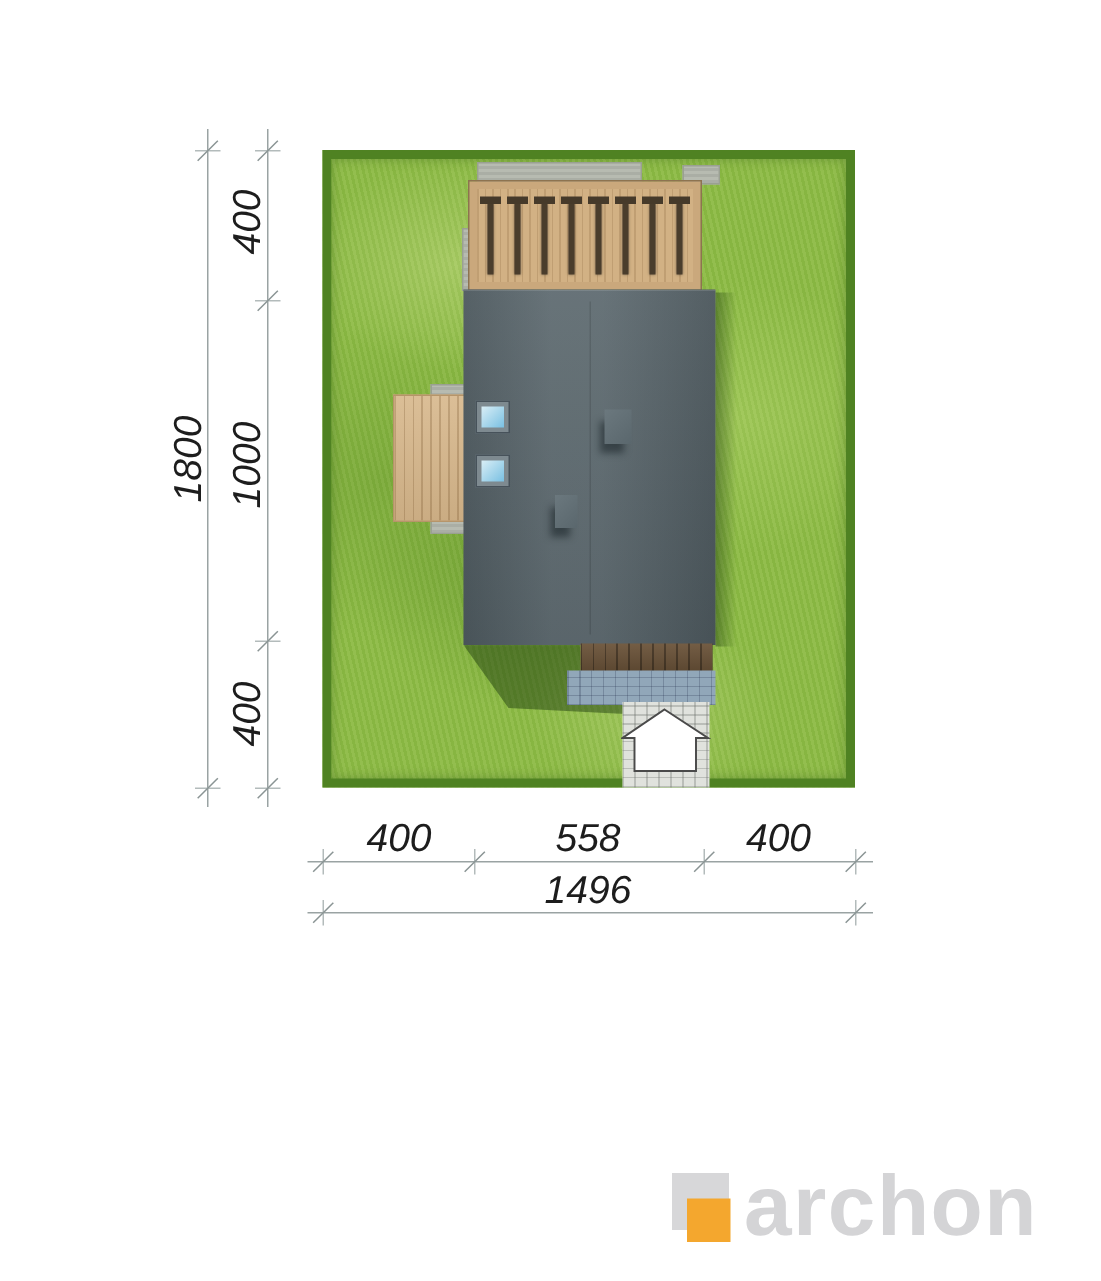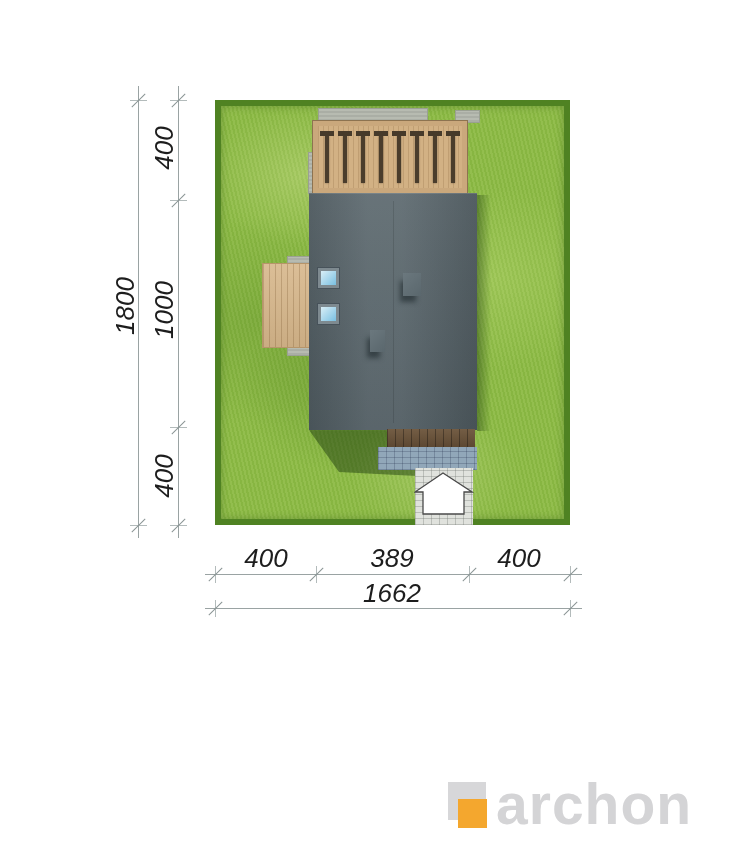--- a/index.html
+++ b/index.html
@@ -129,23 +129,23 @@
   <div class="tick on-h" style="left:215px;top:608px">
       <span class="stub"></span>
       <span class="slash"></span>
     </div>
   <div class="tick on-h" style="left:570px;top:608px">
       <span class="stub"></span>
       <span class="slash"></span>
     </div>
 
   <div class="dim-num" style="left:206px;top:544px">400</div>
-  <div class="dim-num" style="left:332px;top:544px">389</div>
+  <div class="dim-num" style="left:332px;top:544px">558</div>
   <div class="dim-num" style="left:459px;top:544px">400</div>
-  <div class="dim-num" style="left:332px;top:579px">1662</div>
+  <div class="dim-num" style="left:332px;top:579px">1496</div>
 
   <div class="plot">
     <div class="hedge"></div>
 
     <div class="concrete" style="position:absolute;left:103px;top:8px;width:110px;height:14px"></div>
     <div class="concrete" style="position:absolute;left:240px;top:10px;width:25px;height:13px"></div>
     <div class="concrete" style="position:absolute;left:93px;top:52px;width:13px;height:42px"></div>
 
     <div class="pergola" style="position:absolute;left:98px;top:21px;width:154px;height:72px">
       <div class="beam" style="left:7px"></div>

